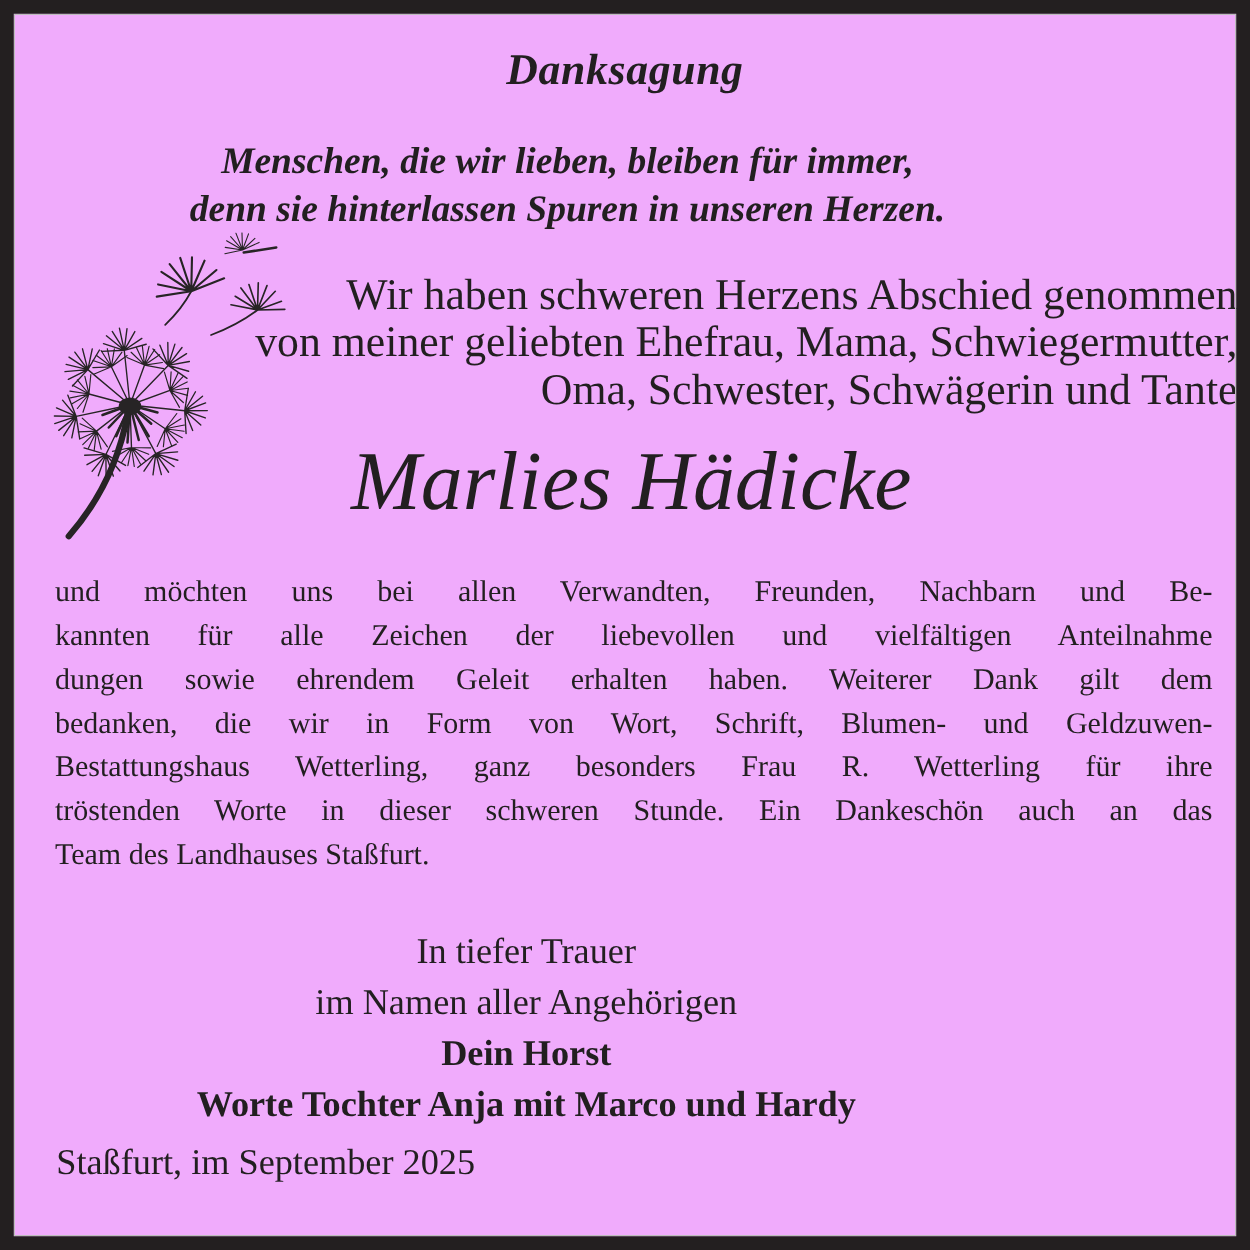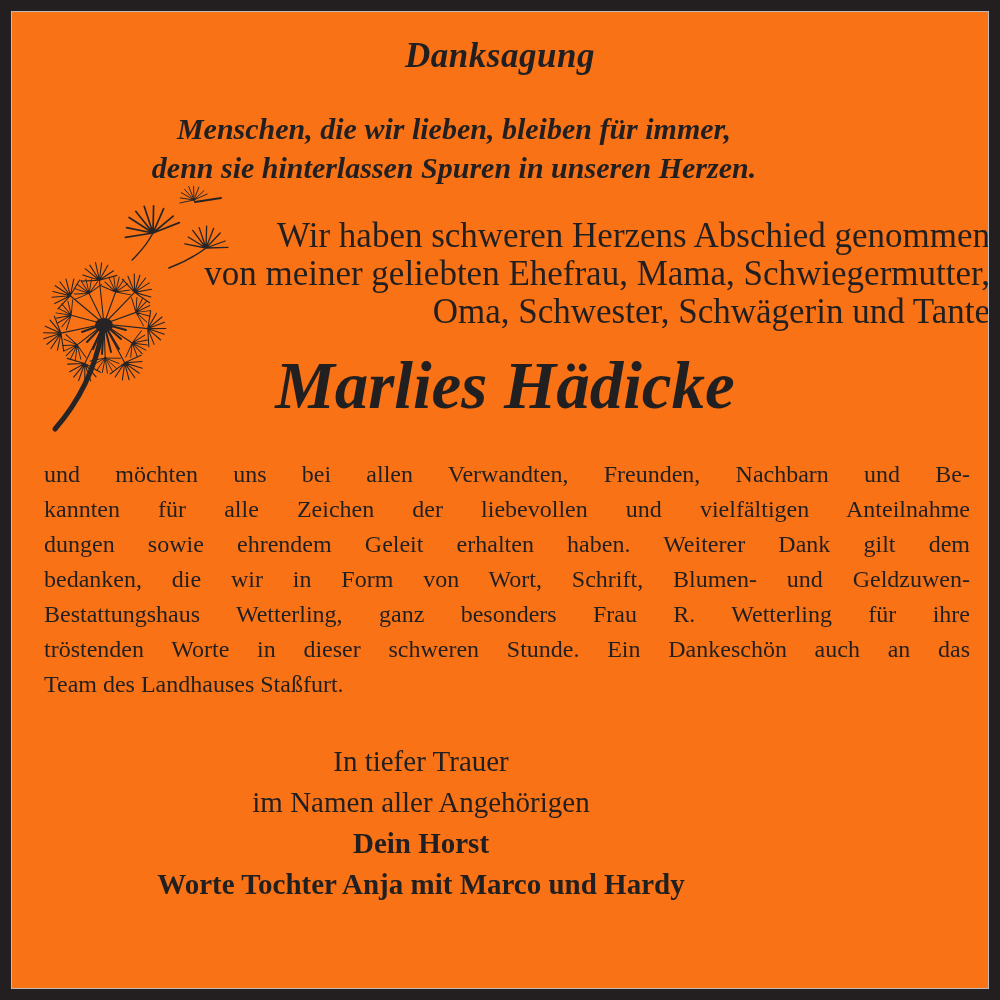--- a/index.html
+++ b/index.html
@@ -4,21 +4,21 @@
 <style>
   html, body {
     margin: 0;
     padding: 0;
     background: #ffffff;
   }
   .stage {
     position: relative;
     width: 1000px;
     height: 1000px;
-    background: #f97316;
+    background: #f0abfc;
     overflow: hidden;
     font-family: "Liberation Serif", "DejaVu Serif", serif;
     color: #221f20;
   }
   .frame {
     position: absolute;
     inset: 0;
     border: 11px solid #231f20;
     pointer-events: none;
     z-index: 5;
@@ -71,21 +71,21 @@
     font-weight: normal;
   }
   .deceased-name {
     position: absolute;
     top: 342px;
     left: 10px;
     width: 990px;
     text-align: center;
     font-size: 67px;
     line-height: 86px;
-    font-weight: bold;
+    font-weight: normal;
     font-style: italic;
   }
   .body-text {
     position: absolute;
     top: 457px;
     left: 44px;
     width: 926px;
     font-size: 24px;
     line-height: 35px;
   }
@@ -206,14 +206,15 @@
     <div class="jline jlast">Team des Landhauses Staßfurt.</div>
   </div>
 
   <div class="closing">
     <div>In tiefer Trauer</div>
     <div>im Namen aller Angehörigen</div>
     <div class="bold-line">Dein Horst</div>
     <div class="bold-line">Worte Tochter Anja mit Marco und Hardy</div>
   </div>
 
+  <div class="dateline">Staßfurt, im September 2025</div>
 
 </div>
 
 </body></html>

